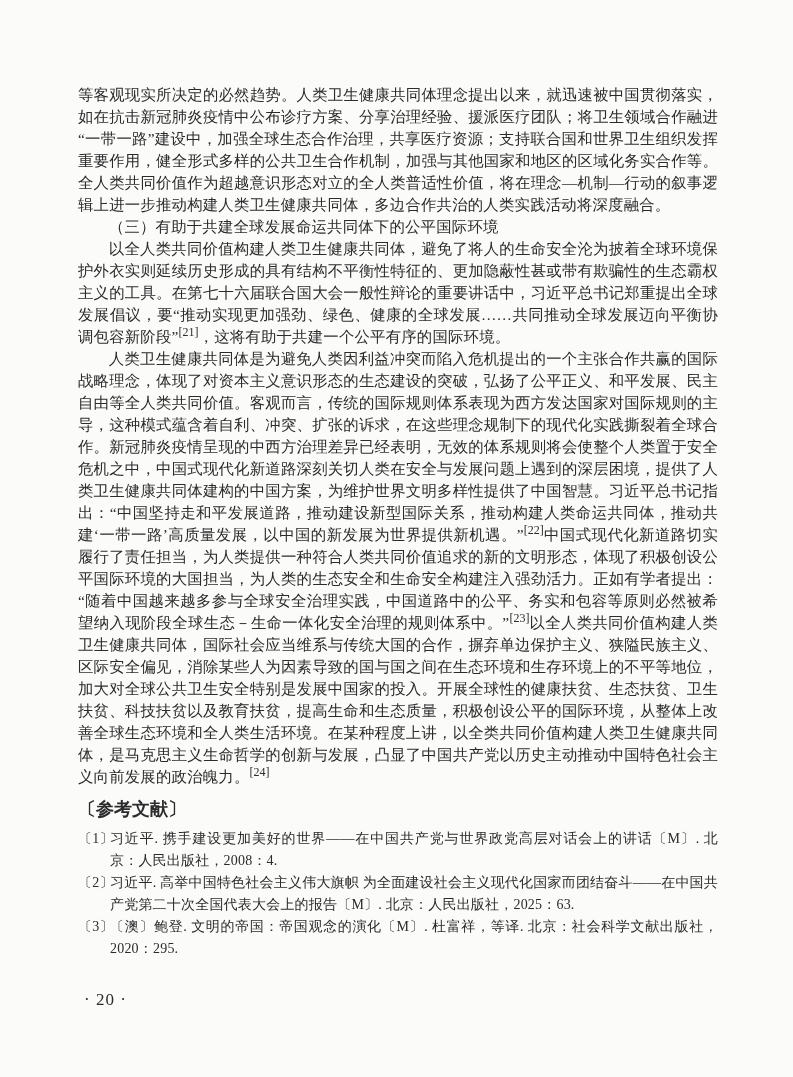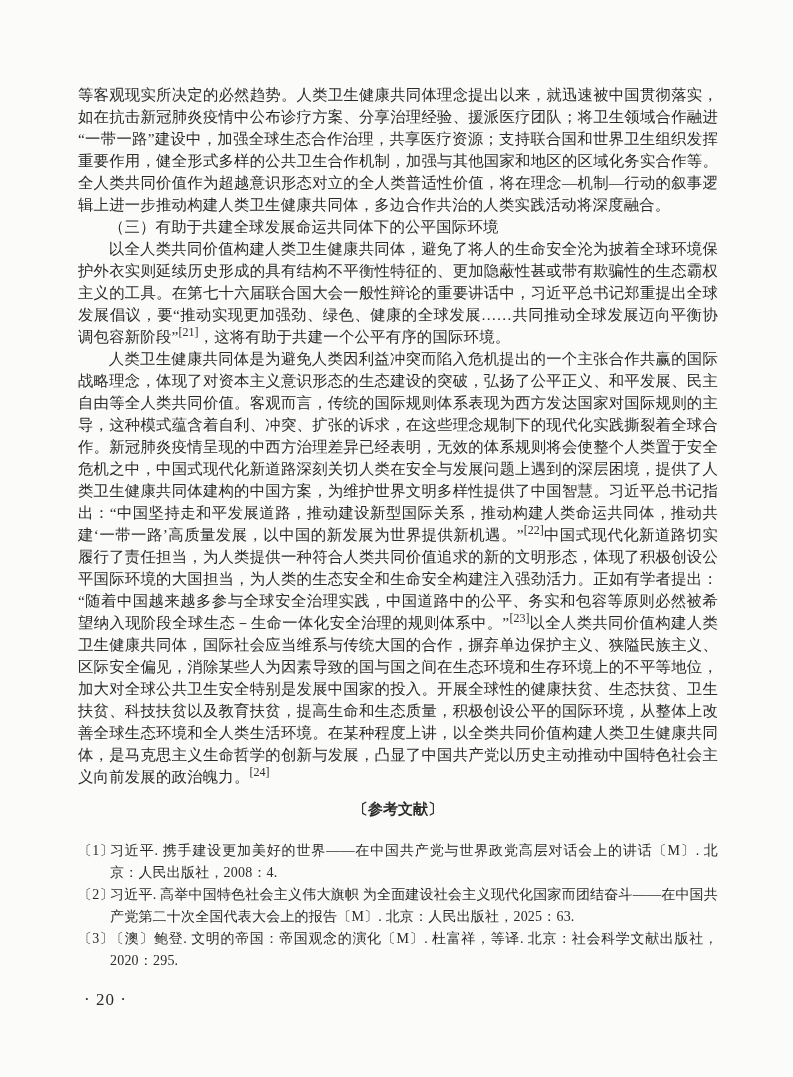--- a/index.html
+++ b/index.html
@@ -37,25 +37,25 @@
     font-weight: normal;
   }
   sup.cite {
     font-size: 12px;
     line-height: 0;
     vertical-align: super;
     letter-spacing: 0;
   }
   .refs { margin-top: 10px; }
   .refs-heading {
-    text-align: center;
+    text-align: left;
     font-weight: bold;
-    font-size: 15px;
+    font-size: 18px;
     line-height: 22px;
-    margin: 0 0 20px 0;
+    margin: 0 0 8px 0;
   }
   .ref-item {
     position: relative;
     padding-left: 32px;
     font-size: 14px;
     line-height: 22px;
     text-align: justify;
     letter-spacing: 0.2px;
   }
   .ref-label {

